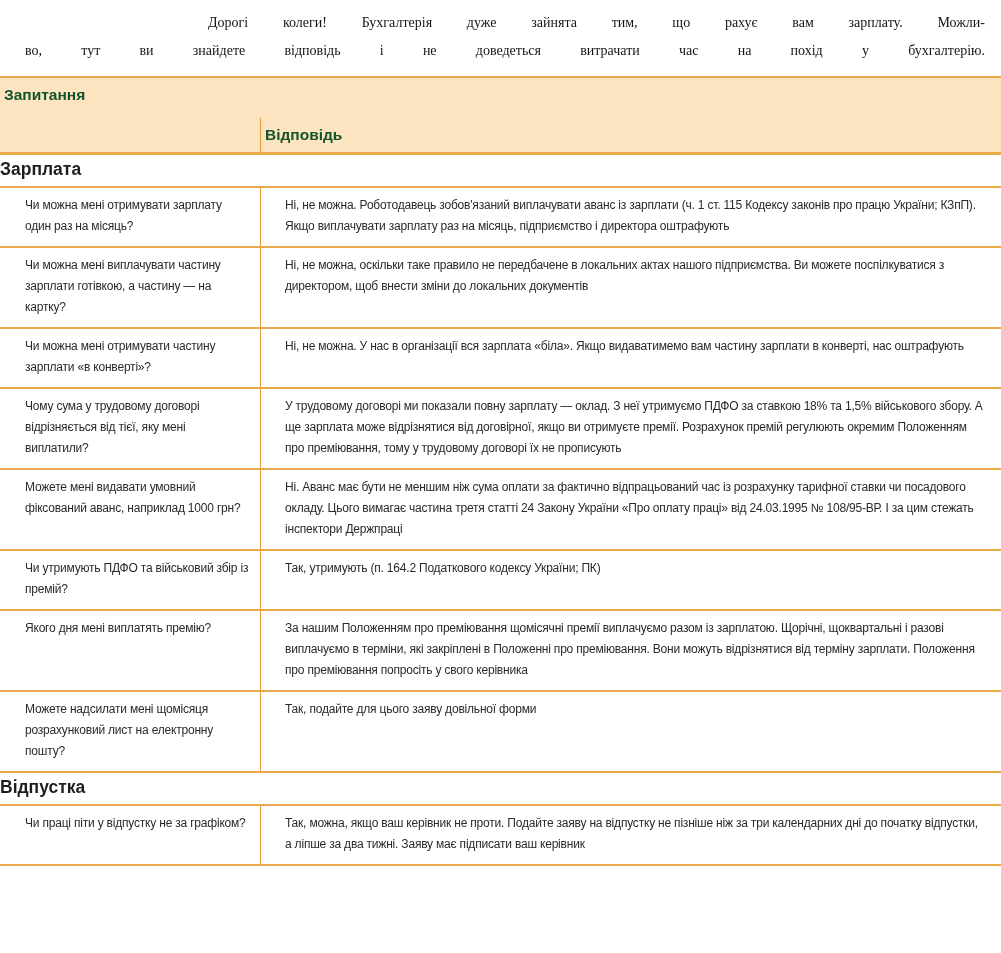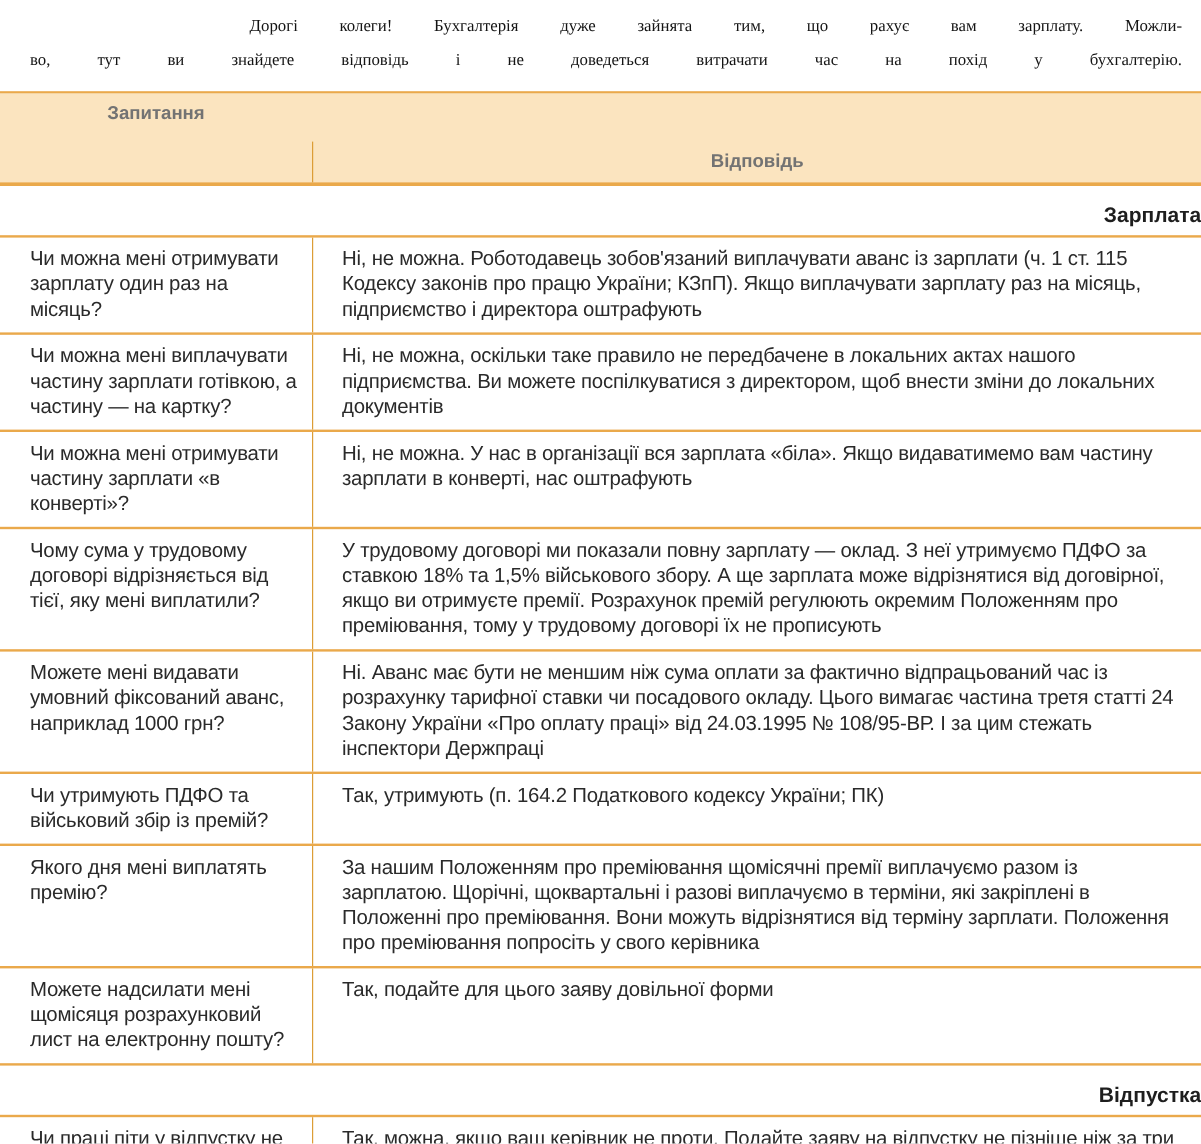--- a/index.html
+++ b/index.html
@@ -23,42 +23,41 @@
 
   
   .qa-table { border-top: 2px solid #eaa94b; }
   .thead {
     display: grid;
     grid-template-columns: 260px 1fr;
     background: #fbe4bf;
     border-bottom: 3px solid #eaa94b;
   }
   .th {
-    text-align: center;
     font-weight: bold;
     font-size: 15.5px;
-    padding: 8px 18px;
-    color: #737373;
+    padding: 8px 4px;
+    color: #14532d;
   }
   .th-a { border-left: 1.5px solid #dc9d36; margin-top: 40px; }
   .section-band {
-    text-align: right;
+    text-align: left;
     font-weight: bold;
     font-size: 17.5px;
-    padding: 14px 0 6px;
+    padding: 4px 0 6px;
     border-bottom: 2px solid #eaa94b;
     color: #1e1e1e;
   }
   .qa-row {
     display: grid;
     grid-template-columns: 260px 1fr;
     border-bottom: 2px solid #eaa94b;
   }
   .cell-q, .cell-a {
-    font-size: 17px;
+    font-size: 12px;
     line-height: 21px;
     letter-spacing: -0.2px;
     color: #2a2a2a;
   }
   .cell-q { padding: 7px 10px 9px 25px; }
   .cell-a { padding: 7px 14px 9px 24px; border-left: 1.5px solid #dc9d36; }
 </style>
 </head>
 <body>
 

